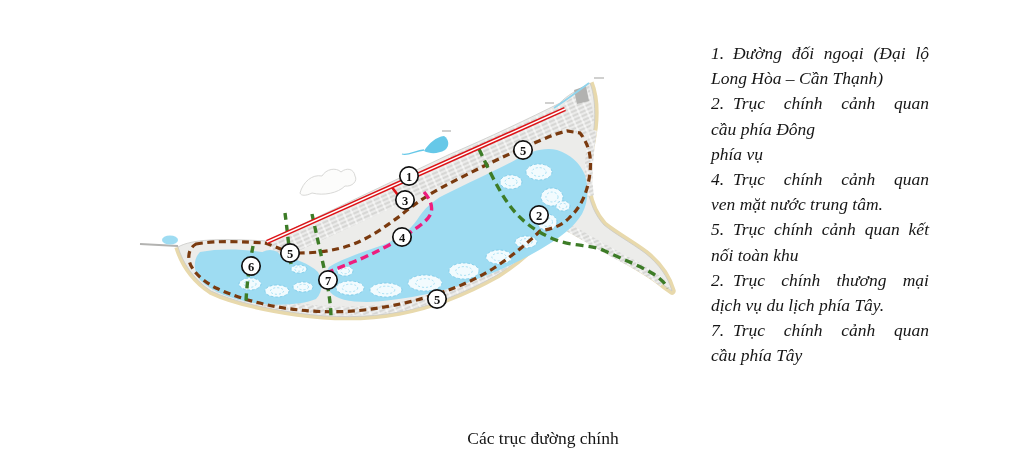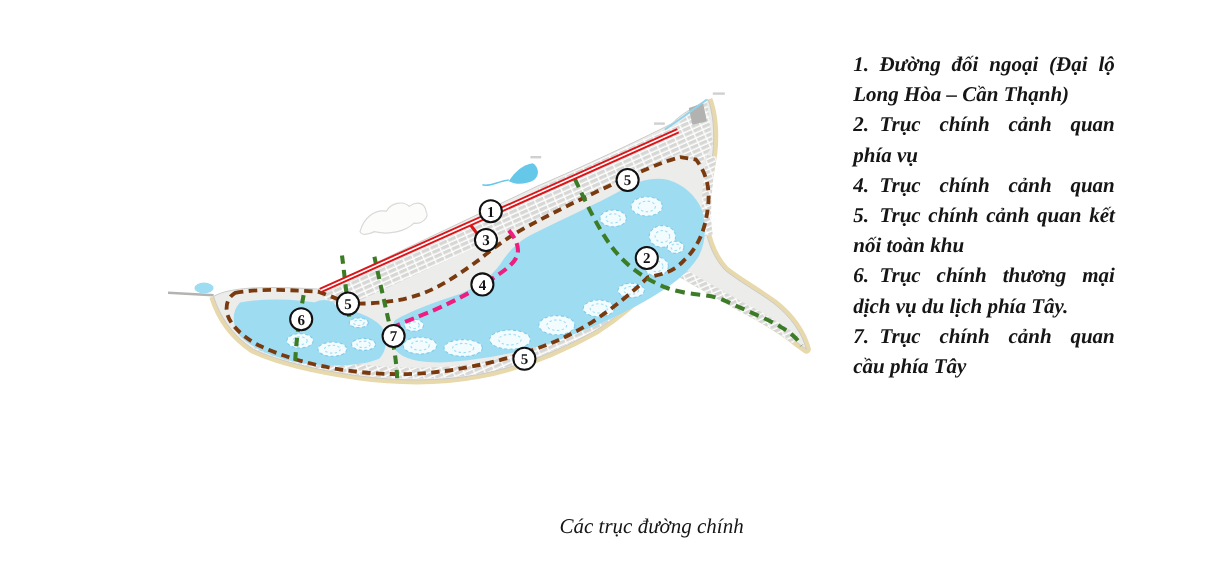--- a/index.html
+++ b/index.html
@@ -1,24 +1,24 @@
 <!DOCTYPE html>
 <html><head>
 <meta charset="utf-8">
 <style>
   html,body{margin:0;padding:0;background:#ffffff;width:1024px;height:469px;overflow:hidden;
     font-family:"Liberation Serif","DejaVu Serif",serif;}
   .stage{position:relative;width:1024px;height:469px;background:#fff;}
   .map-wrap{position:absolute;left:0;top:0;width:1024px;height:469px;}
   .legend{position:absolute;left:711px;top:41px;width:218px;color:#151515;
     font-style:italic;font-size:17.5px;line-height:25.2px;}
-  .legend .ln{white-space:nowrap;font-weight:bold;}
+  .legend .ln{white-space:nowrap;}
   .legend .ln.first{text-align:justify;text-align-last:justify;}
   .caption{position:absolute;left:423px;top:428px;width:240px;text-align:center;
-    font-style:italic;font-size:17.5px;color:#151515;}
+    font-size:17.5px;color:#151515;}
 </style>
 </head>
 <body>
 
 <div class="stage">
 
   <div class="map-wrap">
     <svg width="1024" height="469" viewBox="0 0 1024 469">
       <defs>
         <pattern id="blk" width="8" height="8" patternUnits="userSpaceOnUse" patternTransform="rotate(-24)">
@@ -147,33 +147,35 @@
     </svg>
   </div>
 
   <div class="legend">
     <div>
       <div class="ln first">1. Đường đối ngoại (Đại lộ</div>
       <div class="ln">Long Hòa – Cần Thạnh)</div>
     </div>
     <div>
       <div class="ln first">2. Trục chính cảnh quan</div>
+      <div class="ln">cầu phía Đông</div>
     </div>
     <div>
       <div class="ln">phía vụ</div>
     </div>
     <div>
       <div class="ln first">4. Trục chính cảnh quan</div>
+      <div class="ln">ven mặt nước trung tâm.</div>
     </div>
     <div>
       <div class="ln first">5. Trục chính cảnh quan kết</div>
       <div class="ln">nối toàn khu</div>
     </div>
     <div>
-      <div class="ln first">6. Trục chính thương mại</div>
+      <div class="ln first">2. Trục chính thương mại</div>
       <div class="ln">dịch vụ du lịch phía Tây.</div>
     </div>
     <div>
       <div class="ln first">7. Trục chính cảnh quan</div>
       <div class="ln">cầu phía Tây</div>
     </div>
   </div>
 
   <div class="caption">Các trục đường chính</div>
 </div>

